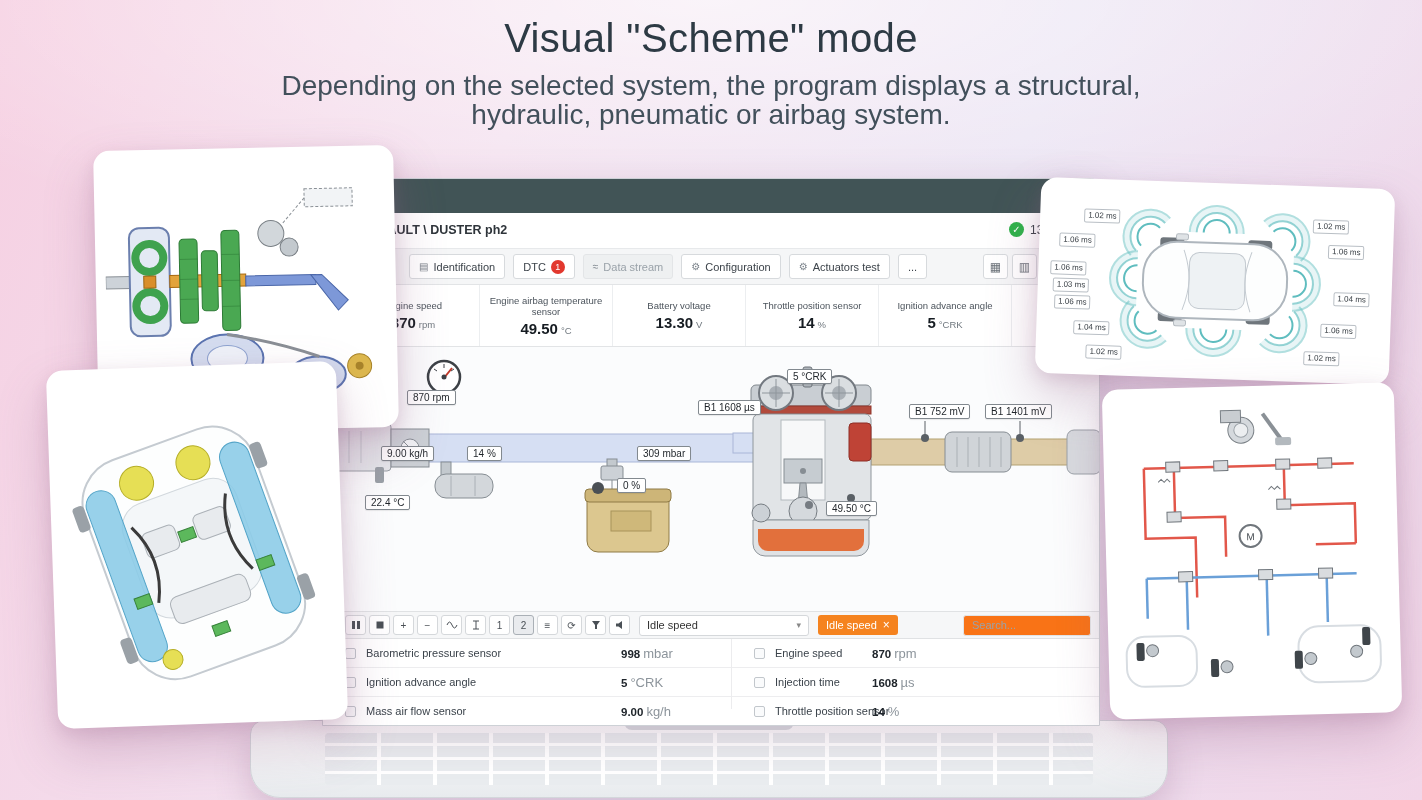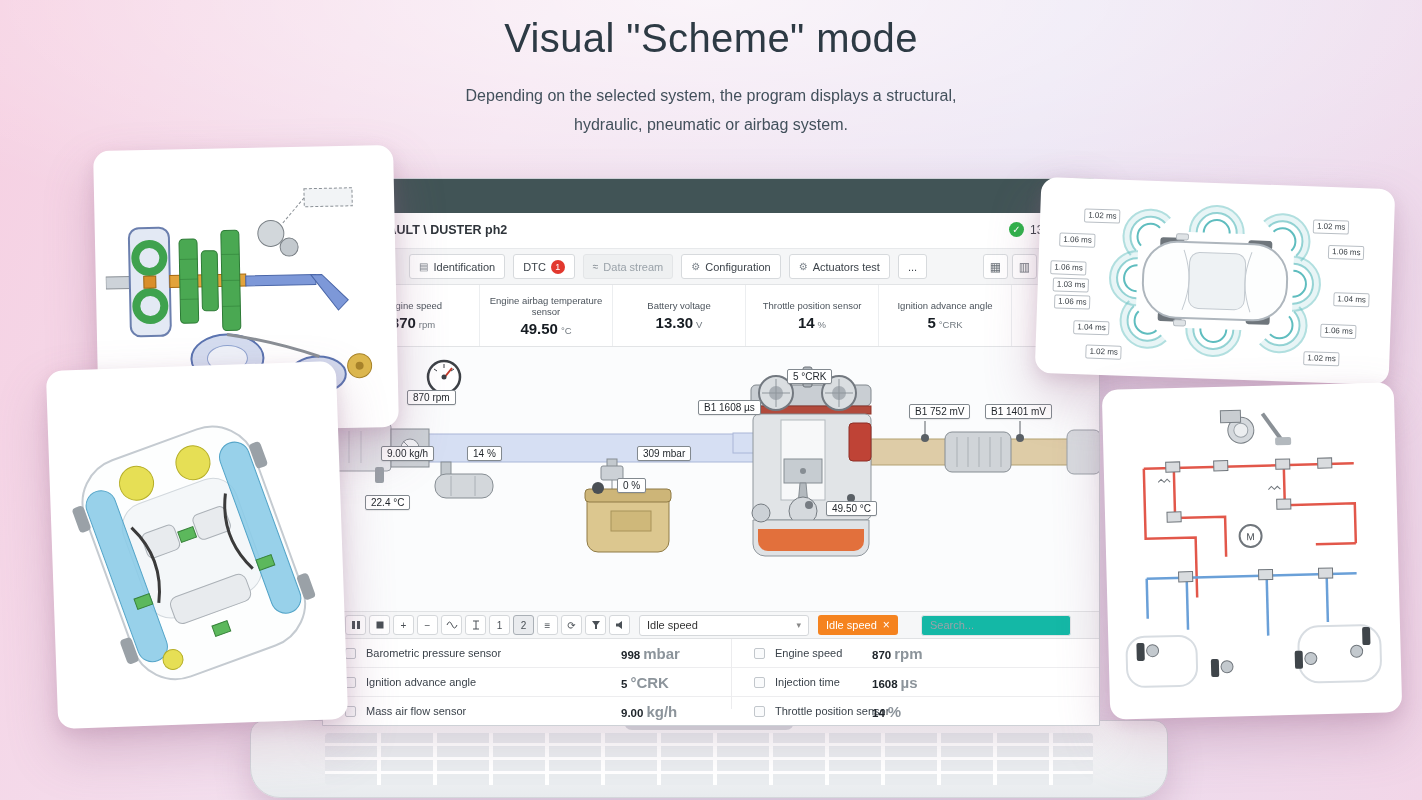--- a/index.html
+++ b/index.html
@@ -4,21 +4,21 @@
 <style>
   *{margin:0;padding:0;box-sizing:border-box}
   body{width:1422px;height:800px;overflow:hidden;font-family:"Liberation Sans",sans-serif}
   .stage{position:relative;width:1422px;height:800px;overflow:hidden;
     background:
       radial-gradient(120% 60% at 50% 0%, rgba(255,255,255,.65), rgba(255,255,255,0) 55%),
       linear-gradient(112deg,#f6d0e2 0%,#f3dfee 32%,#eae3f3 62%,#f2d6e8 100%);}
   
   .hero{position:absolute;top:0;left:0;width:100%;text-align:center;z-index:1}
   .hero h1{margin-top:16px;font-size:40px;font-weight:500;color:#2d3a44;letter-spacing:.4px}
-  .hero p{margin-top:20px;font-size:16px;line-height:29px;color:#42505b}
+  .hero p{margin-top:10px;font-size:28px;line-height:29px;color:#42505b}
   
   .base{position:absolute;left:250px;top:720px;width:918px;height:78px;background:linear-gradient(#ffffff,#e8ebee);
     border:1px solid #d3d7db;border-radius:14px 14px 30px 30px;box-shadow:0 16px 34px rgba(130,85,125,.25);z-index:1}
   .hinge{position:absolute;top:0;left:50%;transform:translateX(-50%);width:170px;height:9px;background:#d7dadf;border-radius:0 0 8px 8px}
   .keys{position:absolute;left:74px;top:12px;right:74px;height:52px;border-radius:4px;
     background:
       repeating-linear-gradient(90deg, transparent 0 52px, #ffffff 52px 56px),
       repeating-linear-gradient(0deg, transparent 0 11px, #ffffff 11px 14px),
       #e9ecef;}
   .screen{position:absolute;left:322px;top:178px;width:778px;height:548px;background:#fff;border:1px solid #cdd1d6;
@@ -45,32 +45,32 @@
   .sunit{font-size:9.5px;font-weight:400;color:#70787f;margin-left:3px}
   .scheme{position:absolute;top:168px;left:0;right:0;height:264px;background:#fbfcfd}
   .slabel{position:absolute;background:#fff;border:1px solid #82898f;border-radius:2px;padding:1px 5px;font-size:10px;color:#1f2429;white-space:nowrap;z-index:4;box-shadow:0 1px 1px rgba(0,0,0,.08)}
   .toolbar{position:absolute;top:432px;left:0;right:0;height:28px;background:#f6f7f8;border-top:1px solid #e0e2e4;border-bottom:1px solid #e0e2e4;display:flex;align-items:center;gap:3px;padding:0 6px 0 22px}
   .tbtn{width:21px;height:20px;background:#fff;border:1px solid #d5d8db;border-radius:3px;display:flex;align-items:center;justify-content:center;font-size:10px;color:#4a5056;flex:none}
   .tbtn.active{background:#e9ebee;border-color:#aab0b6}
   .tsel{width:170px;height:21px;background:#fff;border:1px solid #d5d8db;border-radius:3px;display:flex;align-items:center;padding:0 7px;font-size:11px;color:#333;margin-left:6px;flex:none}
   .tsel .caret{margin-left:auto;color:#888;font-size:9px}
   .ttag{height:20px;background:#f5831f;border-radius:3px;color:#fff;font-size:11px;display:flex;align-items:center;gap:6px;padding:0 8px;margin-left:6px;white-space:nowrap;flex:none}
   .ttag .x{font-size:12px;line-height:1}
-  .tsearch{margin-left:auto;margin-right:22px;width:150px;height:21px;border:1px solid #e2e4e6;border-radius:3px;background:#14b8a6;font-size:11px;color:#3a4046;padding:0 8px;font-family:inherit;flex:none}
+  .tsearch{margin-left:auto;margin-right:2px;width:128px;height:21px;border:1px solid #e2e4e6;border-radius:3px;background:#f97316;font-size:11px;color:#3a4046;padding:0 8px;font-family:inherit;flex:none}
   .tsearch::placeholder{color:#9aa2a9}
   .table{position:absolute;top:460px;left:0;right:0;bottom:0;background:#fff}
   .tcol{position:absolute;top:0;bottom:16px}
   .tcol.left{left:0;width:408px}
   .tcol.right{left:408px;right:0;border-left:1px solid #ececee}
   .trow{position:relative;height:29px;border-bottom:1px solid #ededef;display:flex;align-items:center;padding-left:22px}
   .cbx{width:11px;height:11px;border:1px solid #c2c7cc;border-radius:2px;background:#fafbfc;margin-right:10px;flex:none}
   .tname{font-size:11px;color:#3a424a;white-space:nowrap}
   .tval{position:absolute;left:298px;font-size:11.5px;font-weight:700;color:#20262c;white-space:nowrap}
   .tcol.right .tval{left:140px}
-  .tunit{font-weight:700;color:#8c949b;font-size:15px;margin-left:3px}
+  .tunit{font-weight:400;color:#8c949b;font-size:13px;margin-left:3px}
   
   .fcard{position:absolute;background:#fff;border-radius:16px;overflow:hidden;z-index:3;
     box-shadow:0 24px 50px rgba(150,95,135,.30),0 6px 16px rgba(150,95,135,.18)}
   .ftl{left:96px;top:148px;width:300px;height:282px;transform:rotate(-1.2deg);padding:14px 10px}
   .fbl{left:52px;top:366px;width:290px;height:358px;transform:rotate(-2deg);padding:12px 10px}
   .ftr{left:1038px;top:183px;width:354px;height:196px;transform:rotate(2deg)}
   .fbr{left:1106px;top:386px;width:292px;height:330px;transform:rotate(-1.5deg);padding:10px}
   .ptime{position:absolute;background:#fff;border:1px solid #b9bfc5;border-radius:2px;font-size:8px;color:#3a4046;padding:0 3px;line-height:12px;white-space:nowrap;z-index:2}
   svg{display:block}
 </style>

